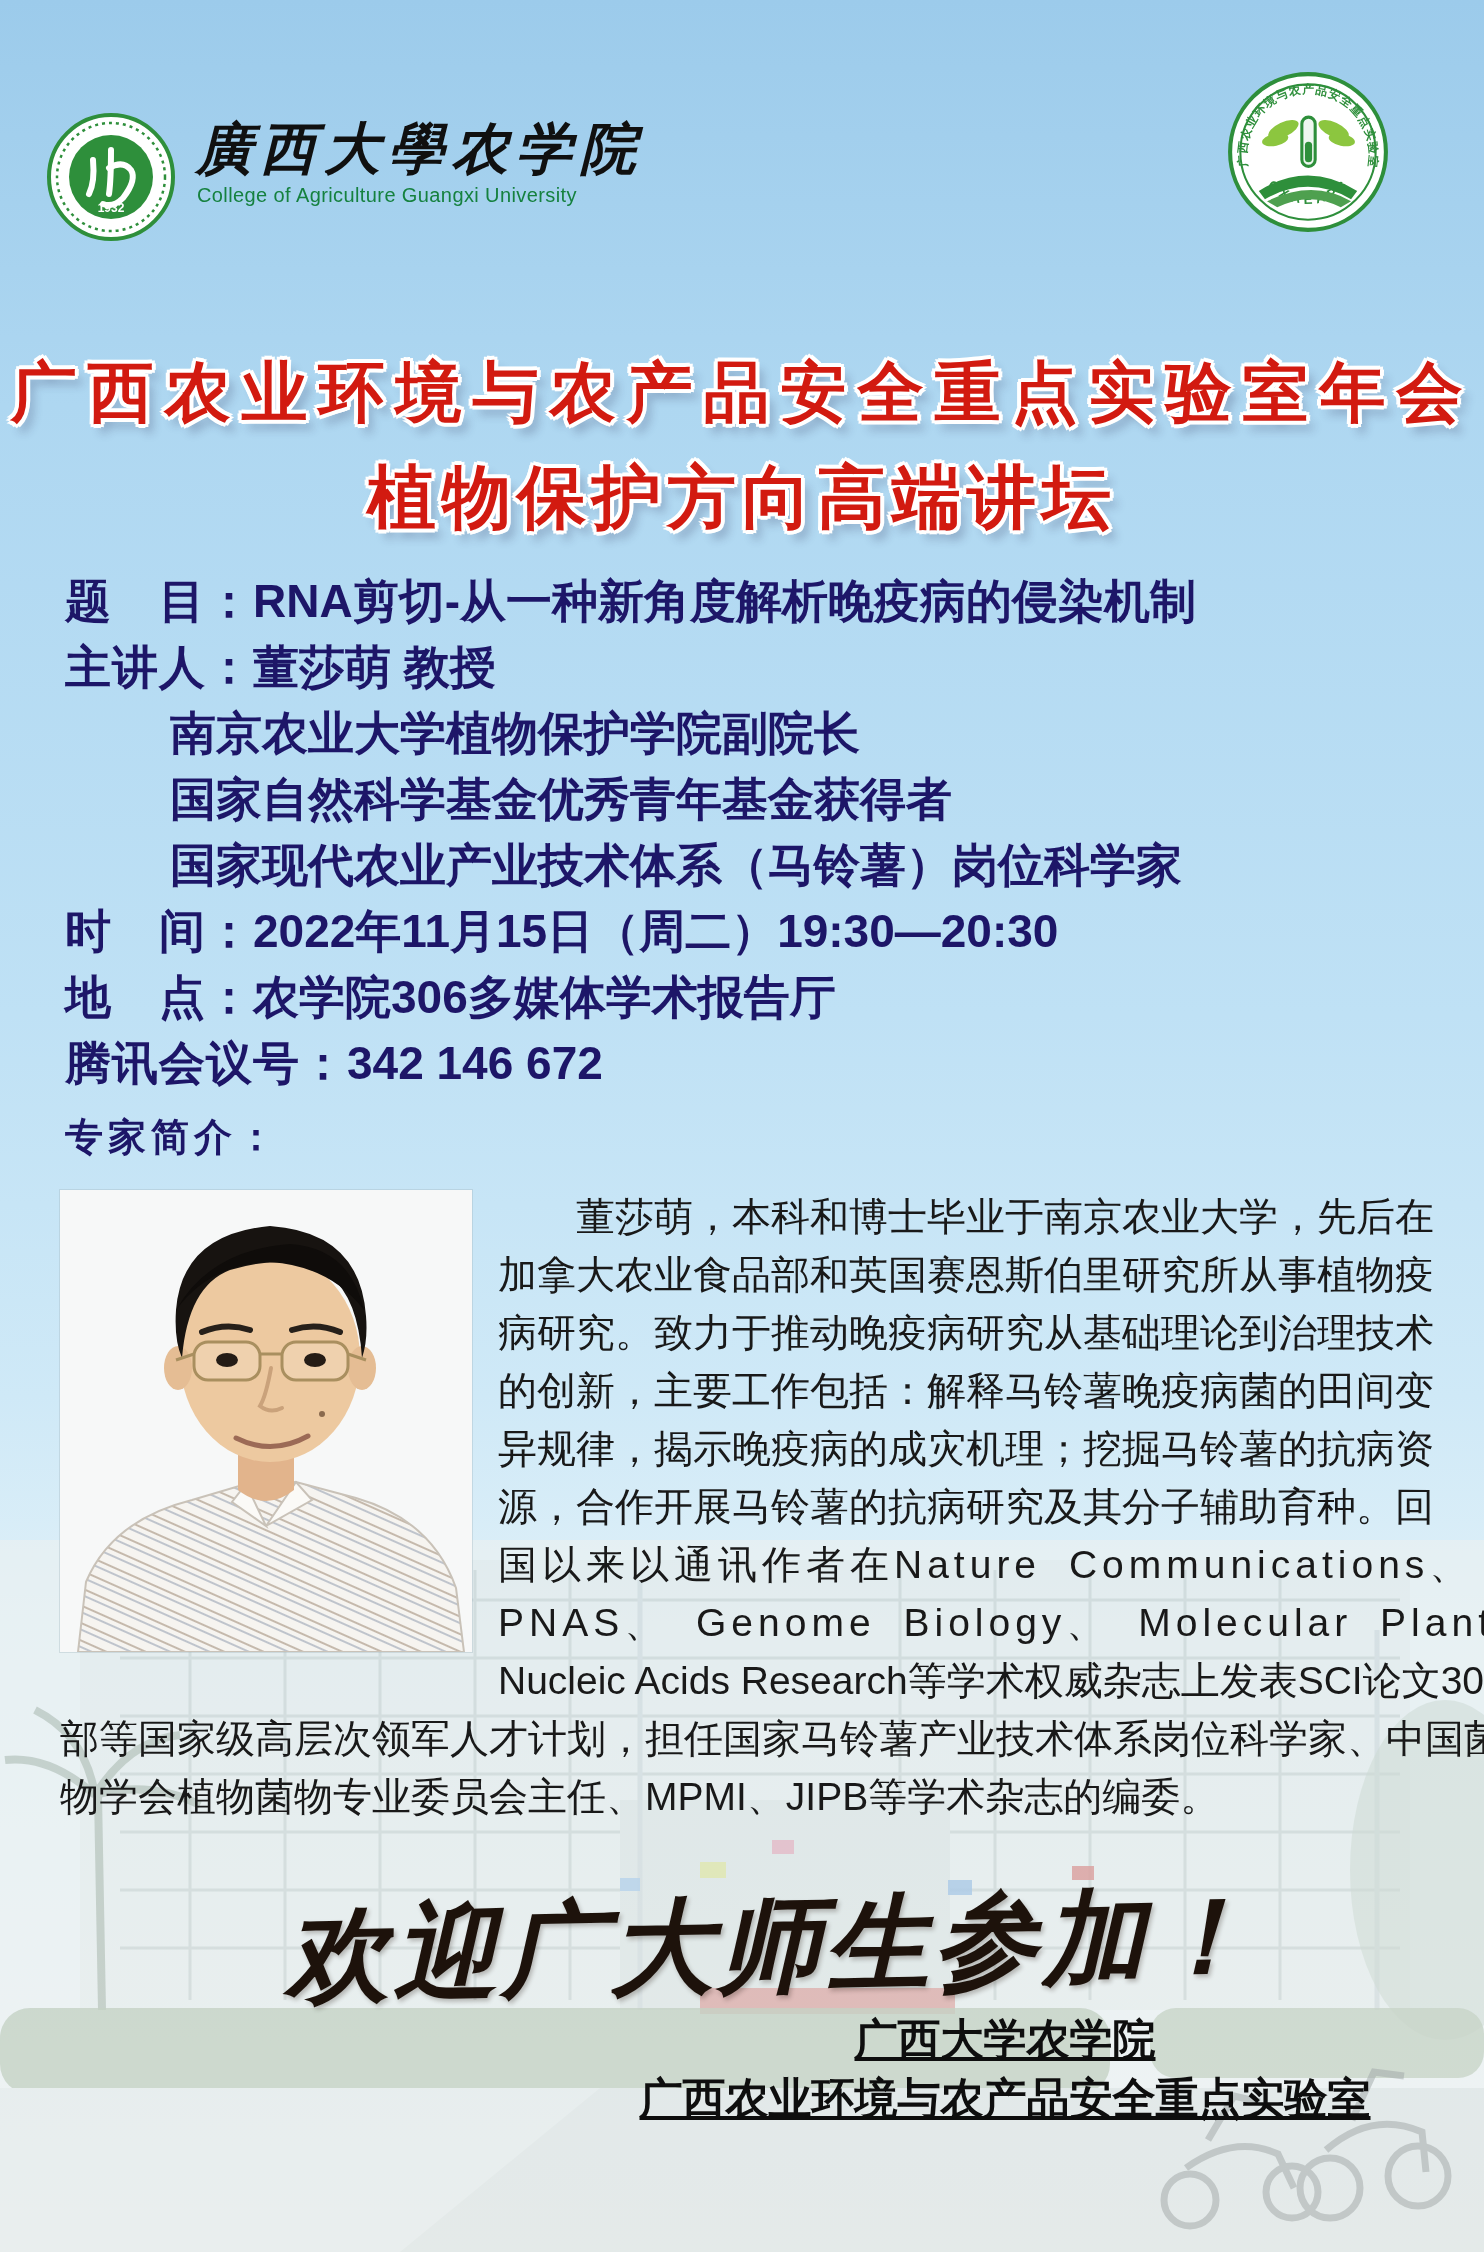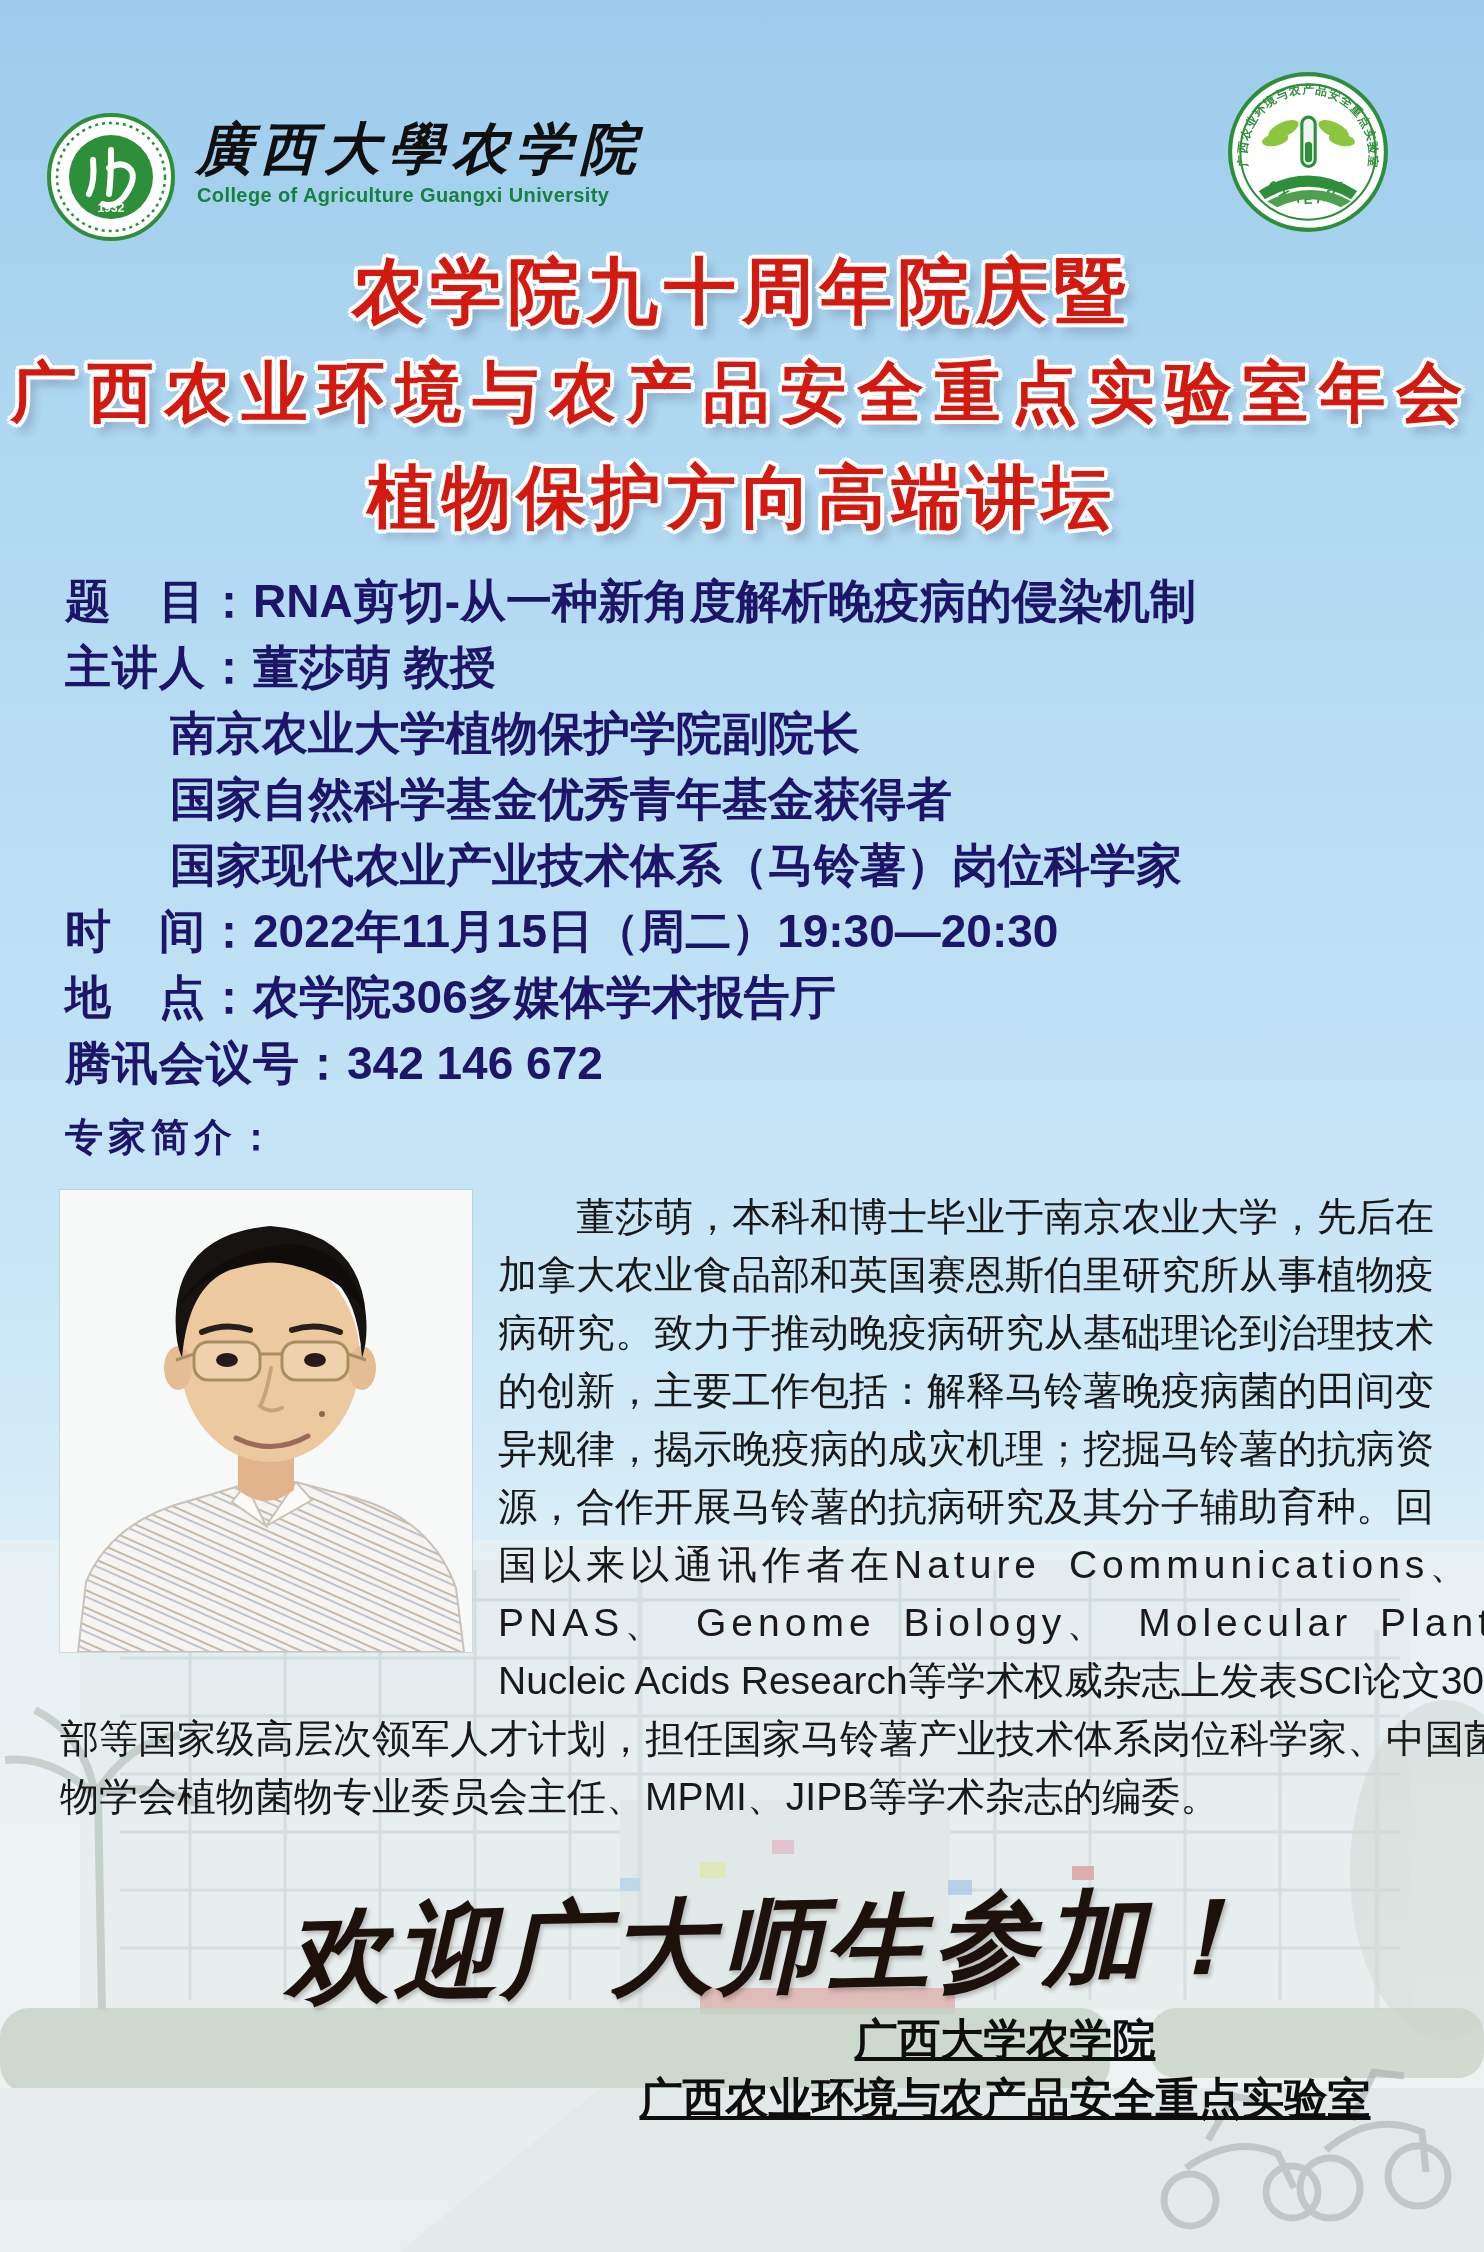--- a/index.html
+++ b/index.html
@@ -7,21 +7,21 @@
     position:relative;width:1484px;height:2252px;overflow:hidden;
     font-family:"Liberation Sans",sans-serif;
     background:linear-gradient(180deg,#9ccbeb 0%,#aed7f1 18%,#bfe1f5 45%,#cfe9f7 62%,#dff0f8 72%,#eef6f7 100%);
   }
   
   .campus{position:absolute;left:0;top:1540px;width:1484px;height:712px;}
   
   .seal{position:absolute;left:46px;top:112px;width:130px;height:130px;}
   .uni-cn{position:absolute;left:196px;top:112px;width:640px;font-family:"DejaVu Serif",serif;
           font-style:italic;font-weight:bold;font-size:56px;letter-spacing:8px;color:#101010;}
-  .uni-en{position:absolute;left:197px;top:184px;font-size:20px;font-weight:bold;color:#15813f;letter-spacing:.4px;}
+  .uni-en{position:absolute;left:197px;top:184px;font-size:20px;font-weight:normal;color:#15813f;letter-spacing:.4px;}
   .badge{position:absolute;left:1226px;top:70px;width:164px;height:164px;}
   
   .title{position:absolute;left:0;width:1484px;text-align:center;font-weight:900;color:#d21a10;
      text-shadow:-4px 0 0 #fff,4px 0 0 #fff,0 -4px 0 #fff,0 4px 0 #fff,
                  -3px -3px 0 #fff,3px -3px 0 #fff,-3px 3px 0 #fff,3px 3px 0 #fff,
                  7px 9px 10px rgba(40,40,80,.28);
      white-space:nowrap;}
   .t1{top:244px;font-size:72px;letter-spacing:6px;}
   .t2{top:348px;font-size:66px;letter-spacing:11px;}
   .t3{top:452px;font-size:69px;letter-spacing:6px;}
@@ -152,21 +152,20 @@
     <g fill="#8cc63f">
       <ellipse cx="56" cy="58" rx="16" ry="7" transform="rotate(-25 56 58)"></ellipse>
       <ellipse cx="48" cy="68" rx="13" ry="6" transform="rotate(-12 48 68)"></ellipse>
       <ellipse cx="105" cy="58" rx="16" ry="7" transform="rotate(25 105 58)"></ellipse>
       <ellipse cx="113" cy="68" rx="13" ry="6" transform="rotate(12 113 68)"></ellipse>
     </g>
     <path d="M32,118 Q80,88 128,118 L122,126 Q80,102 38,126 Z" fill="#2e8f3b"></path>
     <path d="M40,128 Q85,106 122,128 L112,134 Q82,118 50,134 Z" fill="#4ea04f"></path>
   </svg>
 
-  <div class="title t1">农学院九十周年院庆暨</div>
   <div class="title t2">广西农业环境与农产品安全重点实验室年会</div>
   <div class="title t3">植物保护方向高端讲坛</div>
 
   <div class="info">
     <div class="row">
       <span class="lbl">题　目：</span><span>RNA剪切-从一种新角度解析晚疫病的侵染机制</span>
     </div>
     <div class="row">
       <span class="lbl">主讲人：</span><span>董莎萌 教授</span>
     </div>

